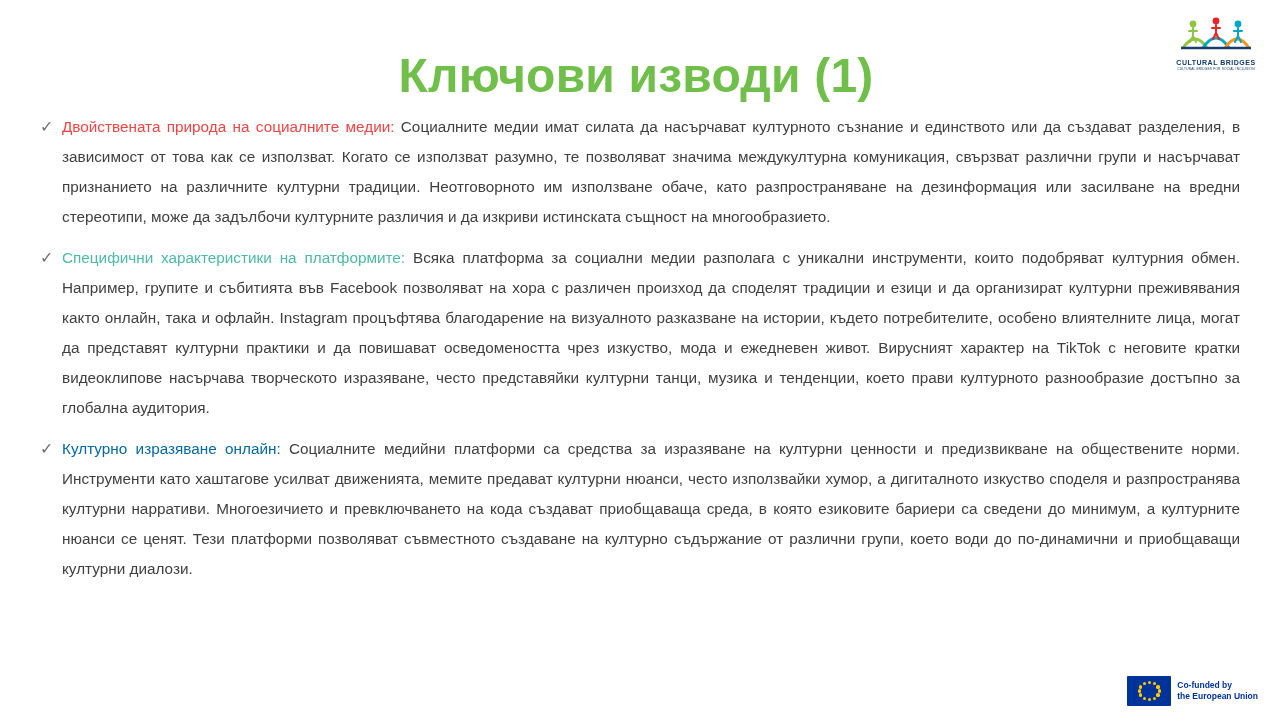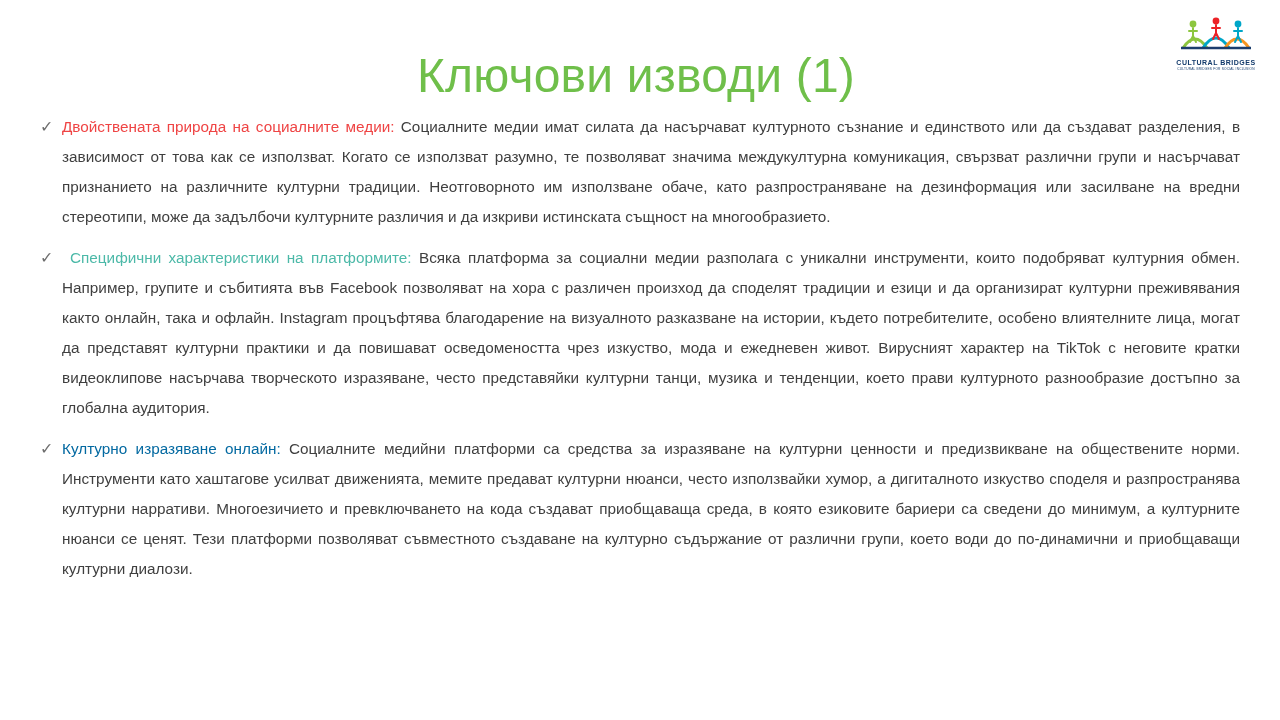--- a/index.html
+++ b/index.html
@@ -23,21 +23,21 @@
   }
 
   
   .slide-title {
     position: absolute;
     top: 18px;
     left: 0;
     width: 1272px;
     text-align: center;
     font-size: 48px;
-    font-weight: normal;
+    font-weight: bold;
     color: #6fbf4a;
     letter-spacing: 0.2px;
     line-height: 1.1;
   }
 
   
   .logo-box {
     position: absolute;
     top: 14px;
     right: 22px;
@@ -95,21 +95,20 @@
     color: #3f3f3f;
     text-align: justify;
     text-justify: inter-word;
   }
   .lead {
     color: #ef4444;
     font-weight: normal;
   }
   .lead-teal {
     color: #4cb9a8;
-    margin-left: 8px;
   }
   .lead-blue {
     color: #0369a1;
   }
 
   
   .eu-footer {
     position: absolute;
     right: 22px;
     bottom: 14px;
@@ -178,14 +177,34 @@
       <div class="para"><span class="lead lead-teal">Специфични характеристики на платформите:</span><span> Всяка платформа за социални медии разполага с уникални инструменти, които подобряват културния обмен. Например, групите и събитията във Facebook позволяват на хора с различен произход да споделят традиции и езици и да организират културни преживявания както онлайн, така и офлайн. Instagram процъфтява благодарение на визуалното разказване на истории, където потребителите, особено влиятелните лица, могат да представят културни практики и да повишават осведомеността чрез изкуство, мода и ежедневен живот. Вирусният характер на TikTok с неговите кратки видеоклипове насърчава творческото изразяване, често представяйки културни танци, музика и тенденции, което прави културното разнообразие достъпно за глобална аудитория.</span></div>
     </div>
 
     <div class="bullet">
       <div class="check">✓</div>
       <div class="para"><span class="lead lead-blue">Културно изразяване онлайн:</span><span> Социалните медийни платформи са средства за изразяване на културни ценности и предизвикване на обществените норми. Инструменти като хаштагове усилват движенията, мемите предават културни нюанси, често използвайки хумор, а дигиталното изкуство споделя и разпространява културни нарративи. Многоезичието и превключването на кода създават приобщаваща среда, в която езиковите бариери са сведени до минимум, а културните нюанси се ценят. Тези платформи позволяват съвместното създаване на културно съдържание от различни групи, което води до по-динамични и приобщаващи културни диалози.</span></div>
     </div>
 
   </div>
 
+  <div class="eu-footer">
+    <div class="eu-flag">
+      <span class="eu-star" style="left:20.4px; top:5px;"></span>
+      <span class="eu-star" style="left:25.4px; top:6.3px;"></span>
+      <span class="eu-star" style="left:29.1px; top:9.4px;"></span>
+      <span class="eu-star" style="left:30.4px; top:13.4px;"></span>
+      <span class="eu-star" style="left:29.1px; top:17.4px;"></span>
+      <span class="eu-star" style="left:25.4px; top:20.5px;"></span>
+      <span class="eu-star" style="left:20.4px; top:21.8px;"></span>
+      <span class="eu-star" style="left:15.4px; top:20.5px;"></span>
+      <span class="eu-star" style="left:11.7px; top:17.4px;"></span>
+      <span class="eu-star" style="left:10.4px; top:13.4px;"></span>
+      <span class="eu-star" style="left:11.7px; top:9.4px;"></span>
+      <span class="eu-star" style="left:15.4px; top:6.3px;"></span>
+    </div>
+    <div class="eu-text">
+      <div>Co-funded by</div>
+      <div>the European Union</div>
+    </div>
+  </div>
 
 </div>
 
 </body></html>

